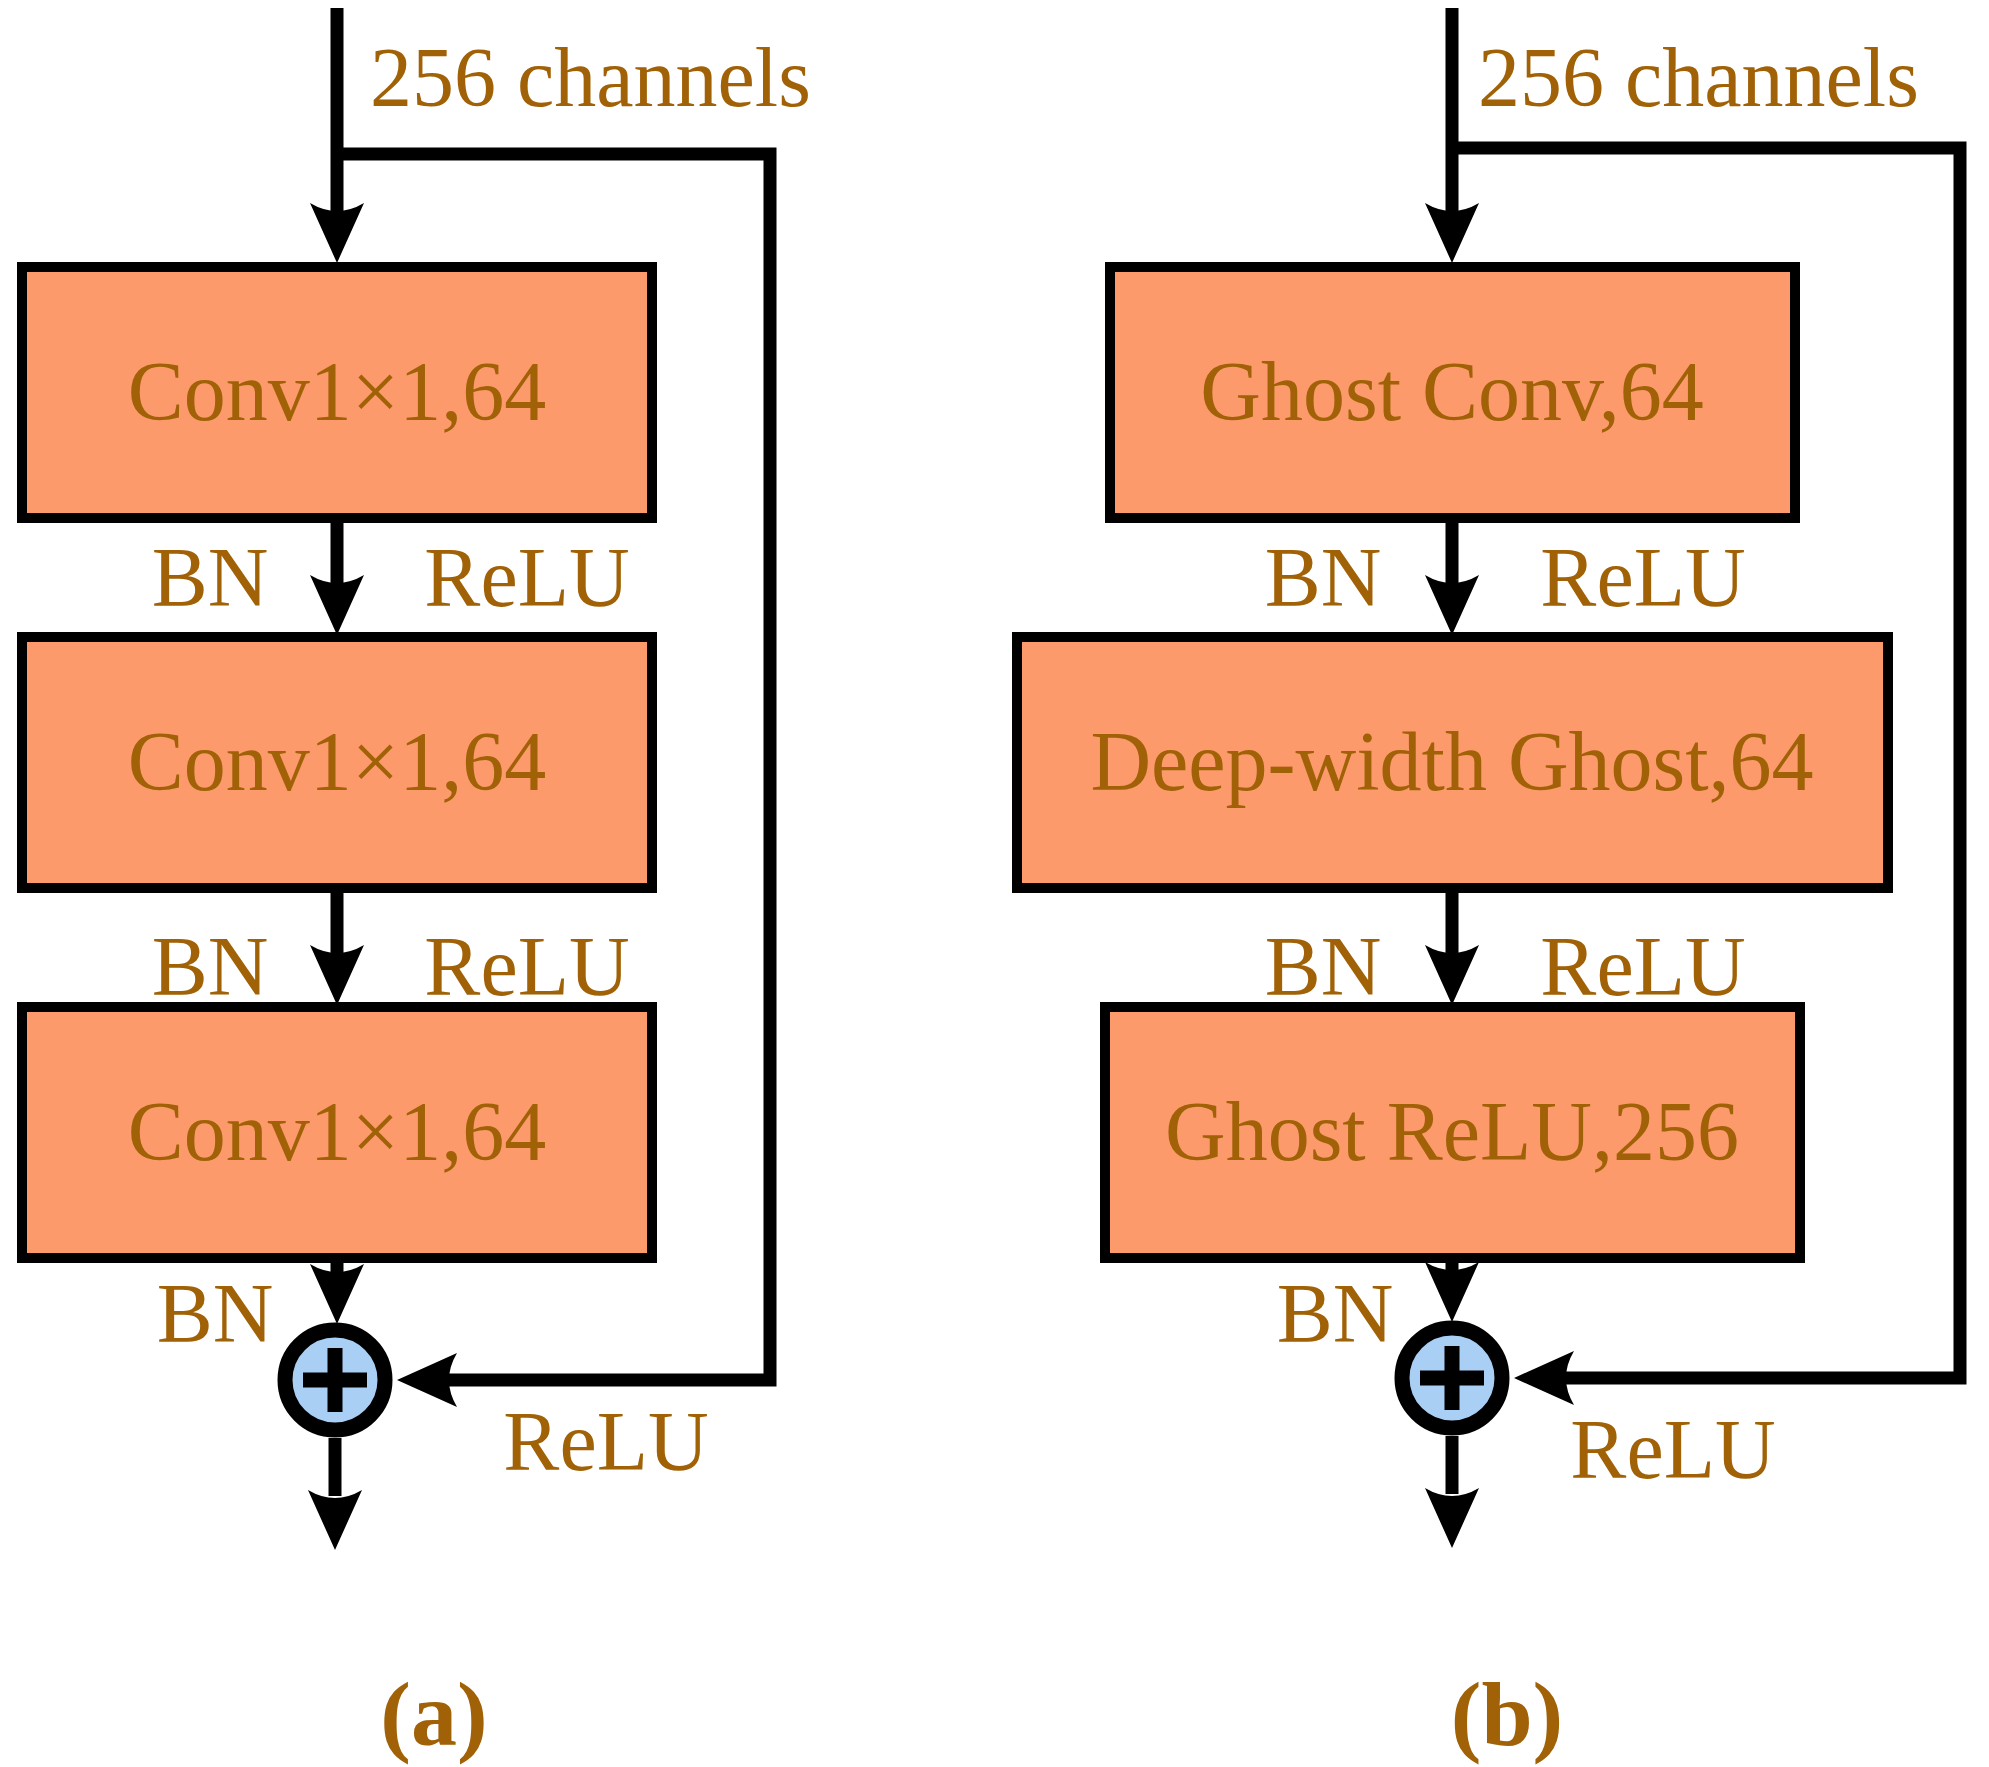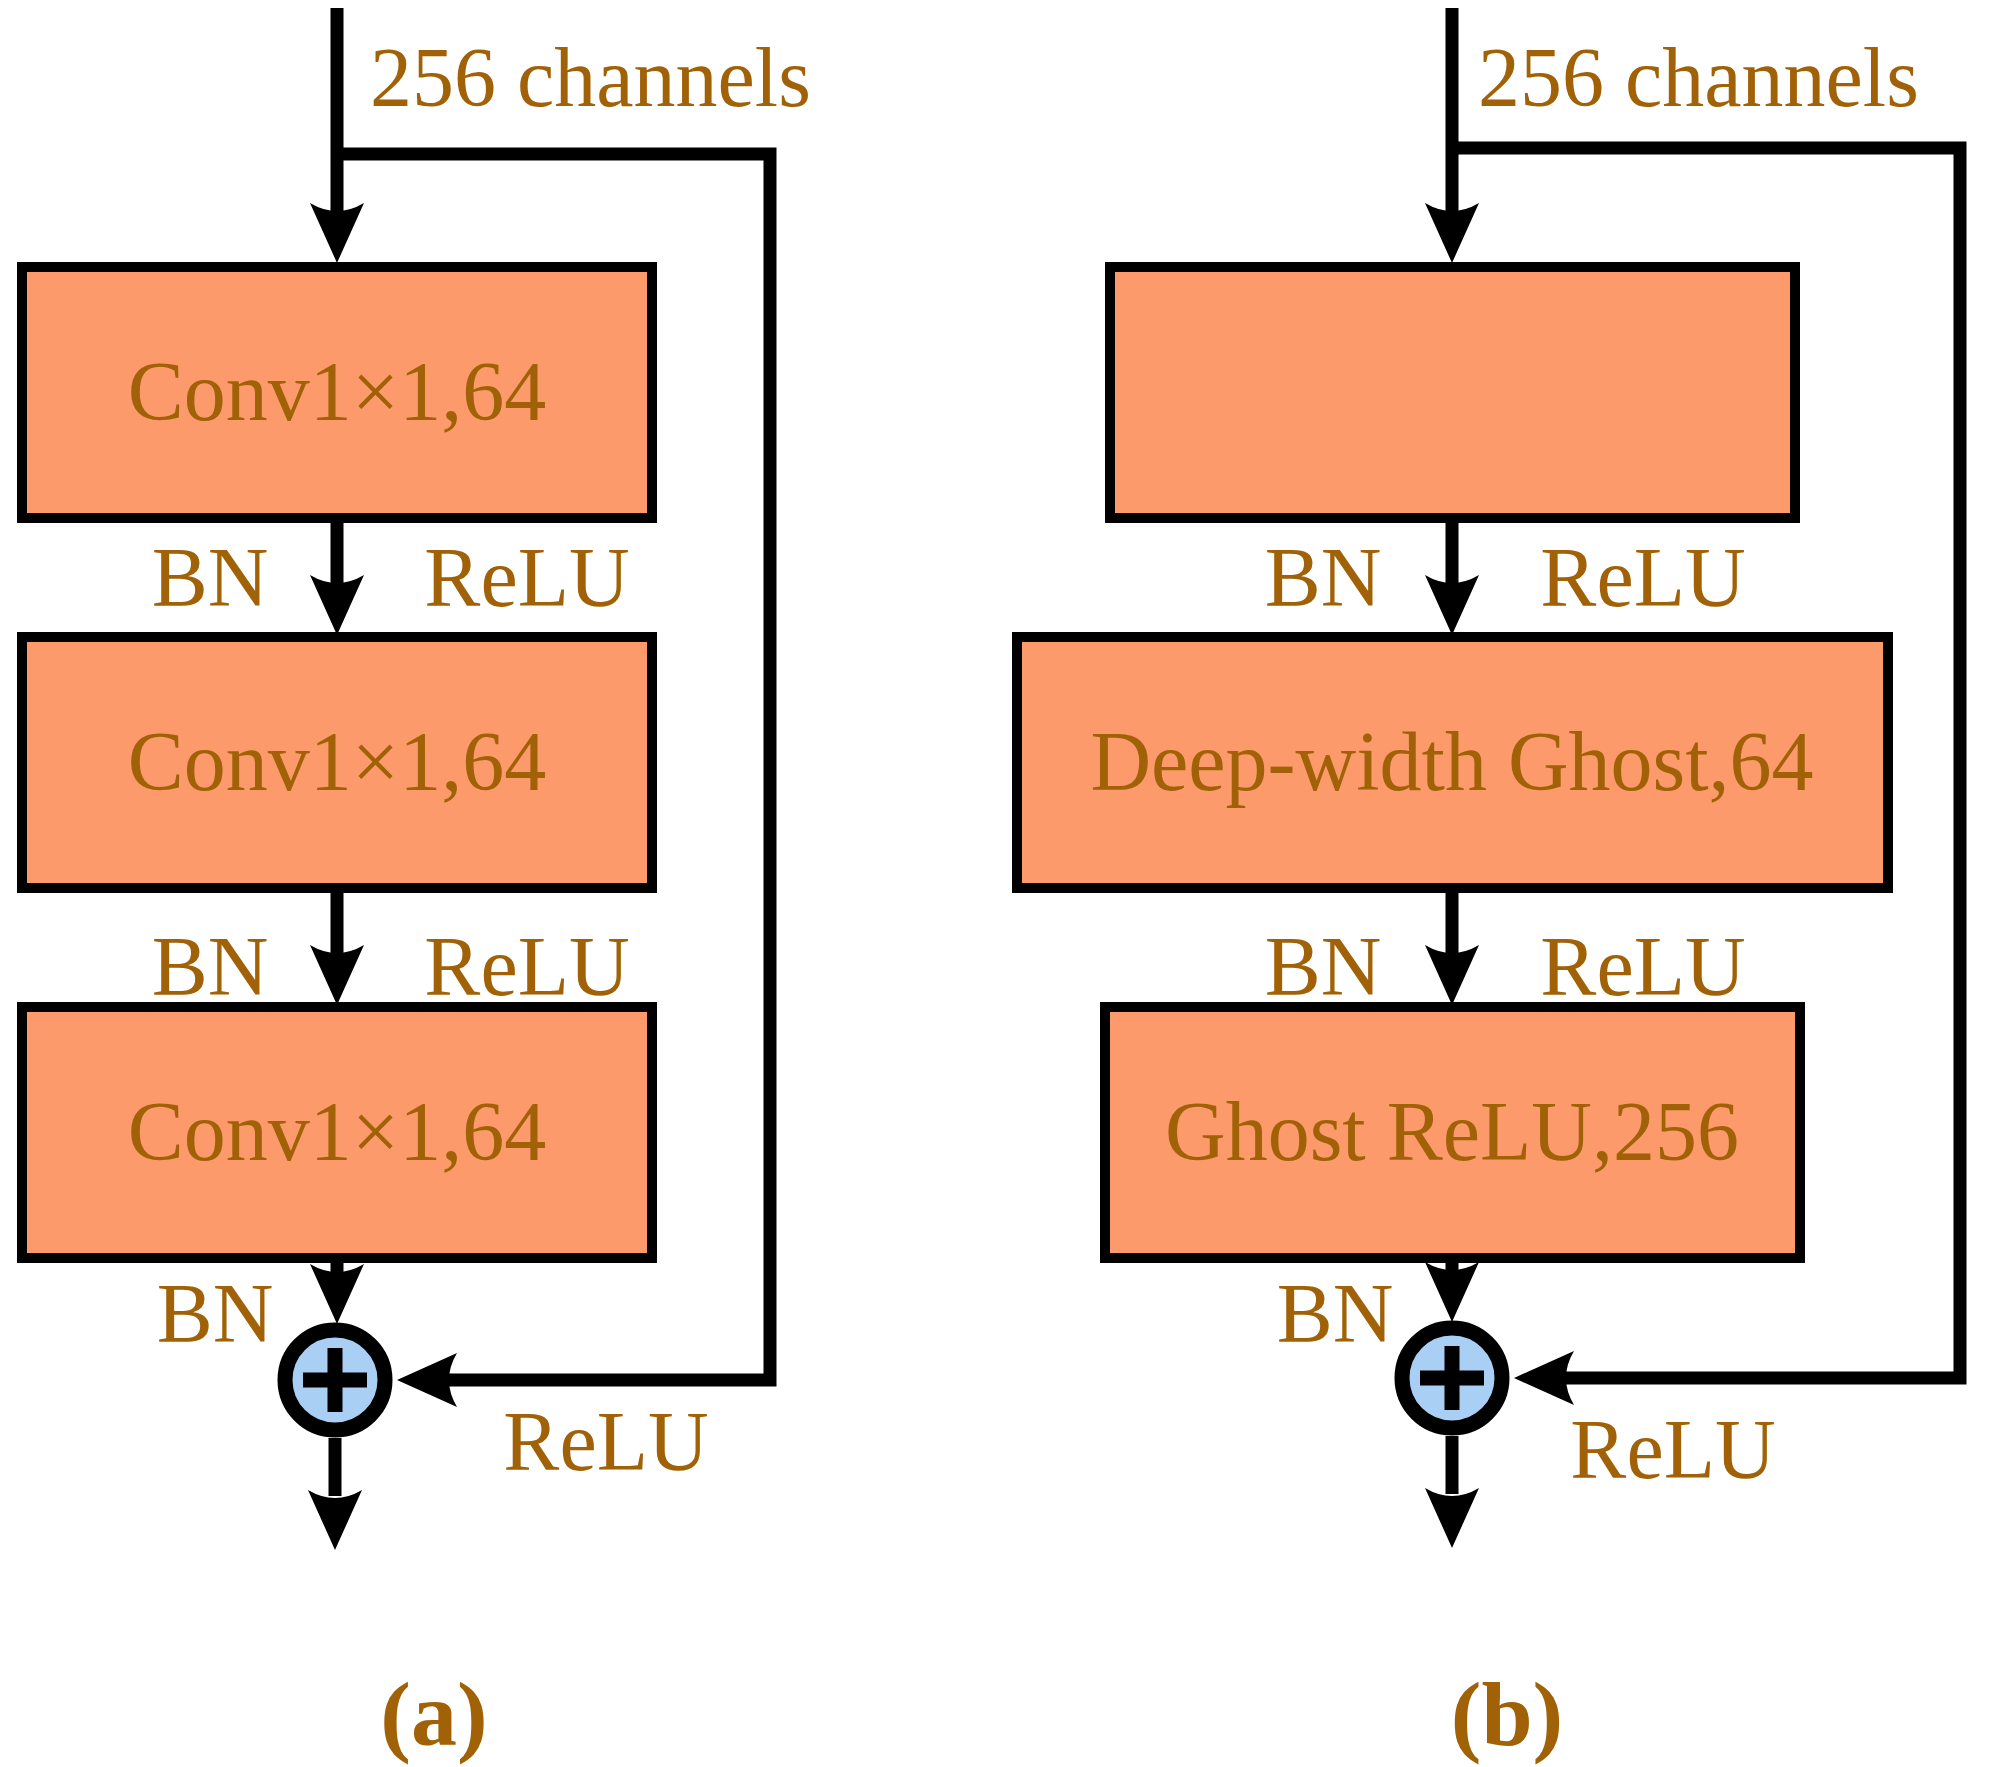--- a/index.html
+++ b/index.html
@@ -76,20 +76,21 @@
   <div class="lbl centered" style="left:337px;top:1132px;">Conv1×1,64</div>
   <div class="lbl centered" style="left:210px;top:578px;">BN</div>
   <div class="lbl centered" style="left:527px;top:578px;">ReLU</div>
   <div class="lbl centered" style="left:210px;top:967px;">BN</div>
   <div class="lbl centered" style="left:527px;top:967px;">ReLU</div>
   <div class="lbl centered" style="left:215px;top:1314px;">BN</div>
   <div class="lbl centered" style="left:606px;top:1442px;">ReLU</div>
   <div class="lbl centered caption" style="left:434px;top:1714px;">(a)</div>
 
   <div class="lbl" style="left:1478px;top:36px;">256 channels</div>
+  <div class="lbl centered" style="left:1452px;top:392px;">Ghost Conv,64</div>
   <div class="lbl centered" style="left:1452px;top:762px;">Deep-width Ghost,64</div>
   <div class="lbl centered" style="left:1452px;top:1132px;">Ghost ReLU,256</div>
   <div class="lbl centered" style="left:1323px;top:578px;">BN</div>
   <div class="lbl centered" style="left:1643px;top:578px;">ReLU</div>
   <div class="lbl centered" style="left:1323px;top:967px;">BN</div>
   <div class="lbl centered" style="left:1643px;top:967px;">ReLU</div>
   <div class="lbl centered" style="left:1335px;top:1314px;">BN</div>
   <div class="lbl centered" style="left:1673px;top:1450px;">ReLU</div>
   <div class="lbl centered caption" style="left:1507px;top:1714px;">(b)</div>
 

